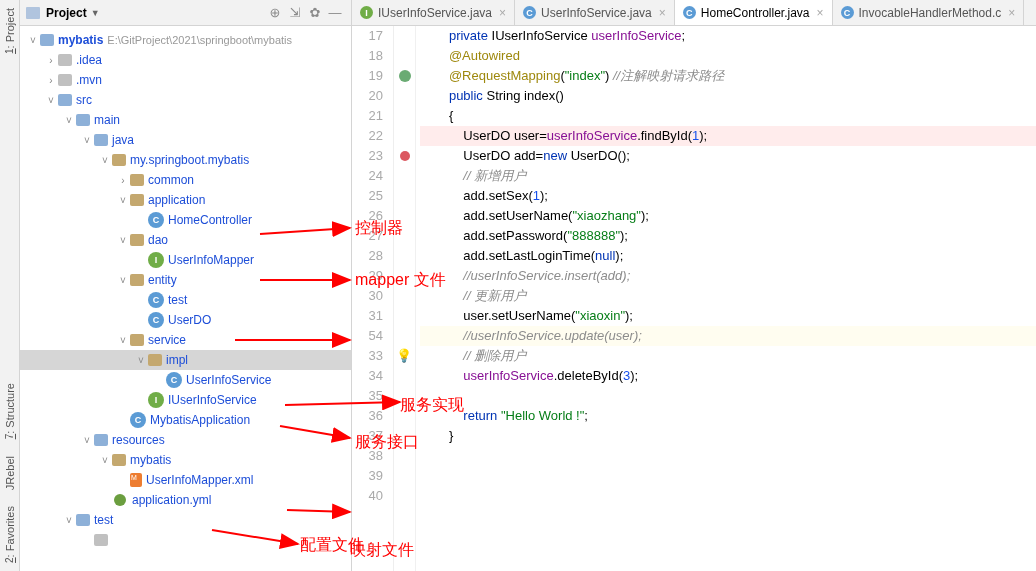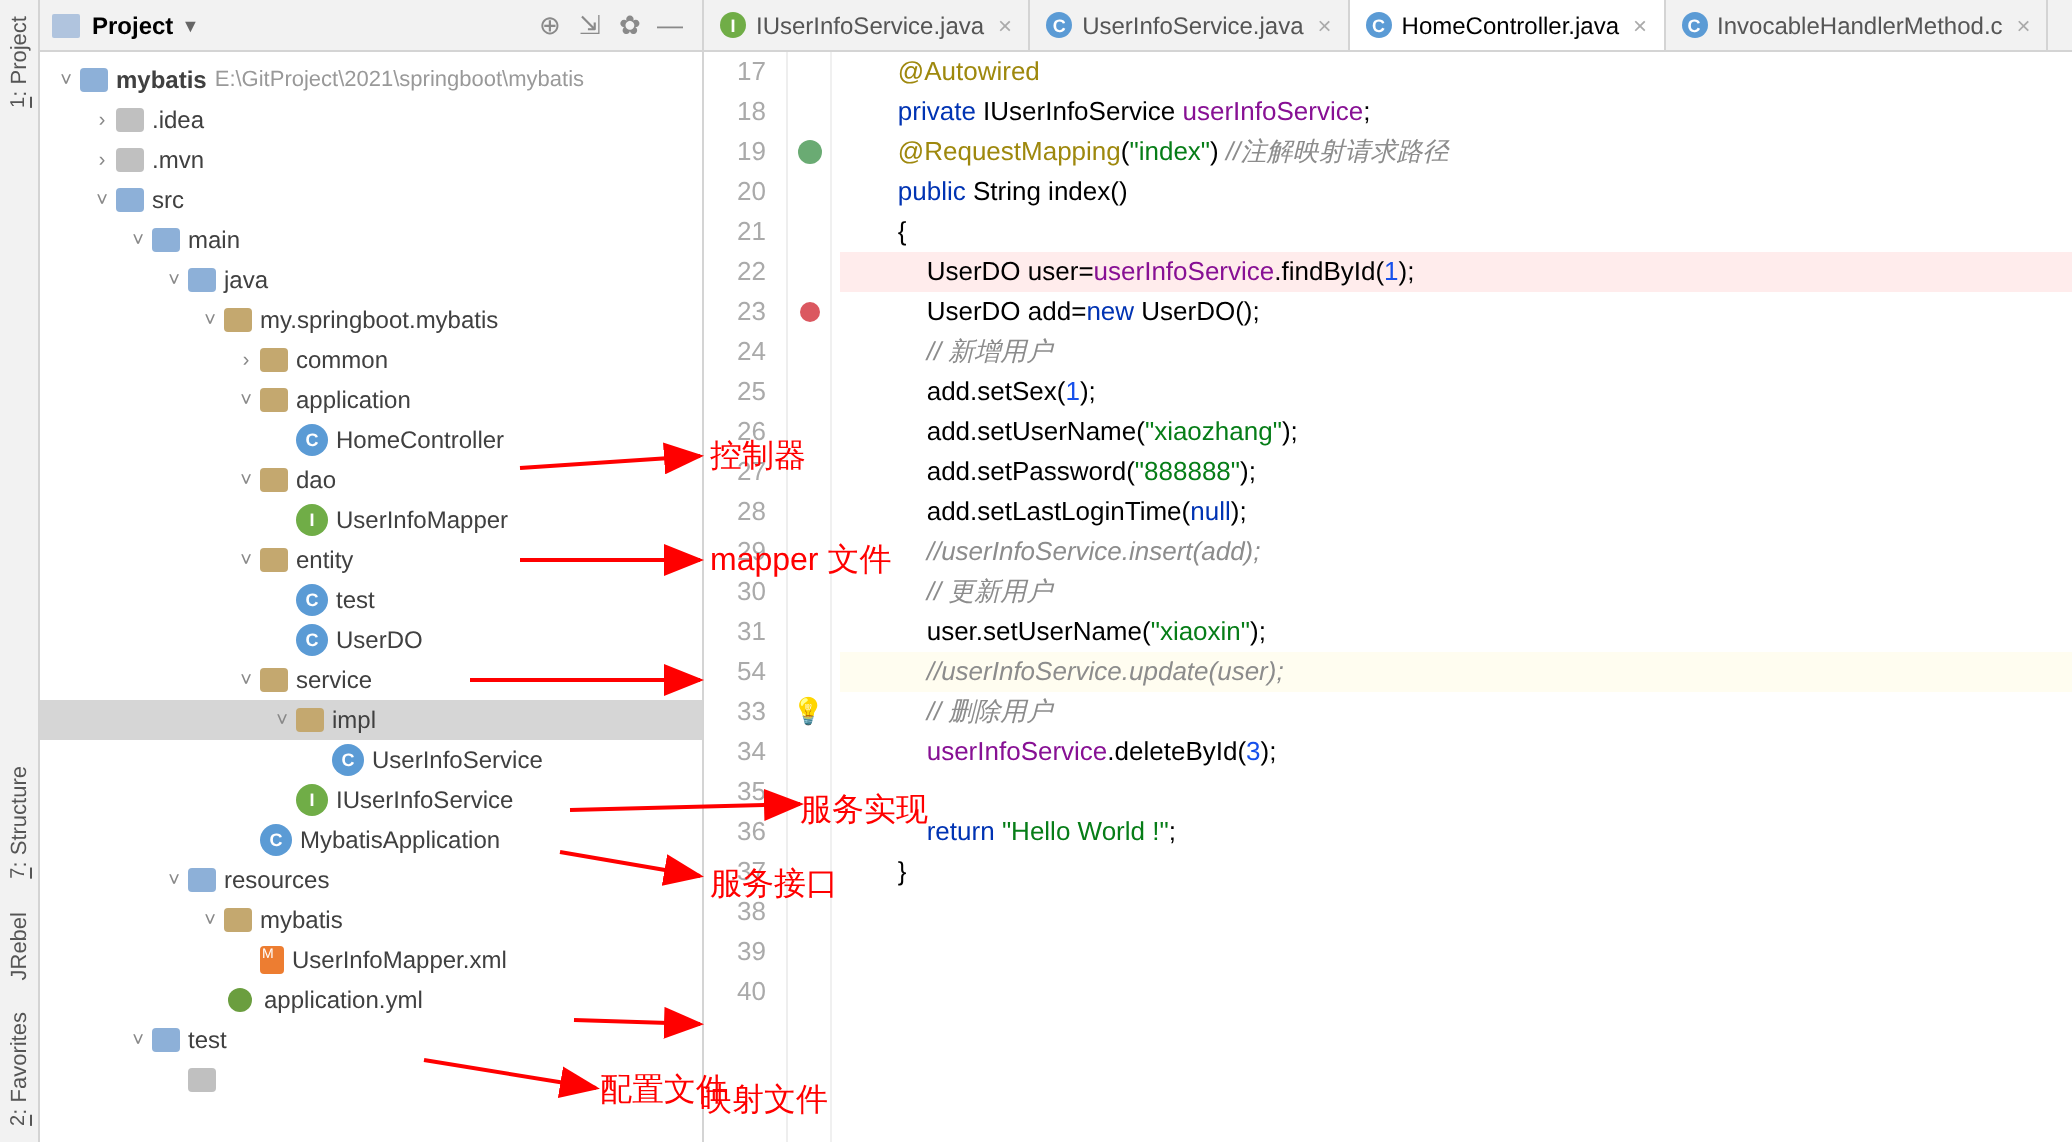--- a/index.html
+++ b/index.html
@@ -13,21 +13,21 @@
 .project-header .folder-icon { width: 14px; height: 12px; background: #b0c4de; border-radius: 1px; margin-right: 6px; }
 .project-header .title { font-weight: bold; font-size: 12px; flex: 0 0 auto; }
 .project-header .dropdown-icon { font-size: 9px; margin-left: 4px; color: #666; }
 .project-header .spacer { flex: 1; }
 .project-header .tb-icon { width: 16px; height: 16px; margin: 0 2px; display: flex; align-items: center; justify-content: center; color: #8a8a8a; cursor: pointer; font-size: 13px; }
 .project-tree { flex: 1; overflow: auto; padding: 4px 0; font-size: 12px; }
 .tree-row { display: flex; align-items: center; height: 20px; padding-left: 4px; white-space: nowrap; cursor: pointer; }
 .tree-row.selected { background: #d6d6d6; }
 .tree-row .arrow { width: 14px; text-align: center; color: #888; font-size: 10px; }
 .tree-row .icon { width: 16px; height: 16px; margin-right: 4px; flex-shrink: 0; display: inline-flex; align-items: center; justify-content: center; }
-.tree-row .label { color: #404040; }
+.tree-row .label { color: #1d4ed8; }
 .tree-row .path { color: #999; margin-left: 4px; font-size: 11px; }
 .editor-area { flex: 1; display: flex; flex-direction: column; background: #fff; position: relative; }
 .tabs { height: 26px; background: #f2f2f2; border-bottom: 1px solid #d4d4d4; display: flex; align-items: stretch; overflow: hidden; }
 .tab { display: flex; align-items: center; padding: 0 8px; border-right: 1px solid #d4d4d4; font-size: 12px; color: #555; cursor: pointer; gap: 5px; }
 .tab.active { background: #fff; color: #000; }
 .tab .tab-icon { width: 13px; height: 13px; border-radius: 50%; display: inline-flex; align-items: center; justify-content: center; font-size: 9px; font-weight: bold; }
 .tab .close { color: #aaa; font-size: 12px; margin-left: 2px; }
 .code-area { flex: 1; display: flex; font-family: "Consolas", "Courier New", monospace; font-size: 13px; line-height: 20px; overflow: hidden; }
 .gutter { width: 42px; background: #fff; text-align: right; color: #aaa; padding-right: 10px; border-right: 1px solid #eee; }
 .gutter .ln { height: 20px; position: relative; }
@@ -291,22 +291,22 @@
           </div>
           <div class="mk"></div>
           <div class="mk"></div>
           <div class="mk"></div>
           <div class="mk"></div>
           <div class="mk"></div>
           <div class="mk"></div>
           <div class="mk"></div>
         </div>
       <div class="code-col" id="code">
+          <div class="code-line">        <span class="kw">private</span> IUserInfoService <span class="fld">userInfoService</span>;</div>
           <div class="code-line">        <span class="ann">@Autowired</span></div>
-          <div class="code-line">        <span class="kw">private</span> IUserInfoService <span class="fld">userInfoService</span>;</div>
           <div class="code-line">        <span class="ann">@RequestMapping</span>(<span class="str">"index"</span>) <span class="cmt">//注解映射请求路径</span></div>
           <div class="code-line">        <span class="kw">public</span> String index()</div>
           <div class="code-line">        {</div>
           <div class="code-line hl-red">            UserDO user=<span class="fld">userInfoService</span>.findById(<span class="num">1</span>);</div>
           <div class="code-line">            UserDO add=<span class="kw">new</span> UserDO();</div>
           <div class="code-line">            <span class="cmt">// 新增用户</span></div>
           <div class="code-line">            add.setSex(<span class="num">1</span>);</div>
           <div class="code-line">            add.setUserName(<span class="str">"xiaozhang"</span>);</div>
           <div class="code-line">            add.setPassword(<span class="str">"888888"</span>);</div>
           <div class="code-line">            add.setLastLoginTime(<span class="kw">null</span>);</div>

